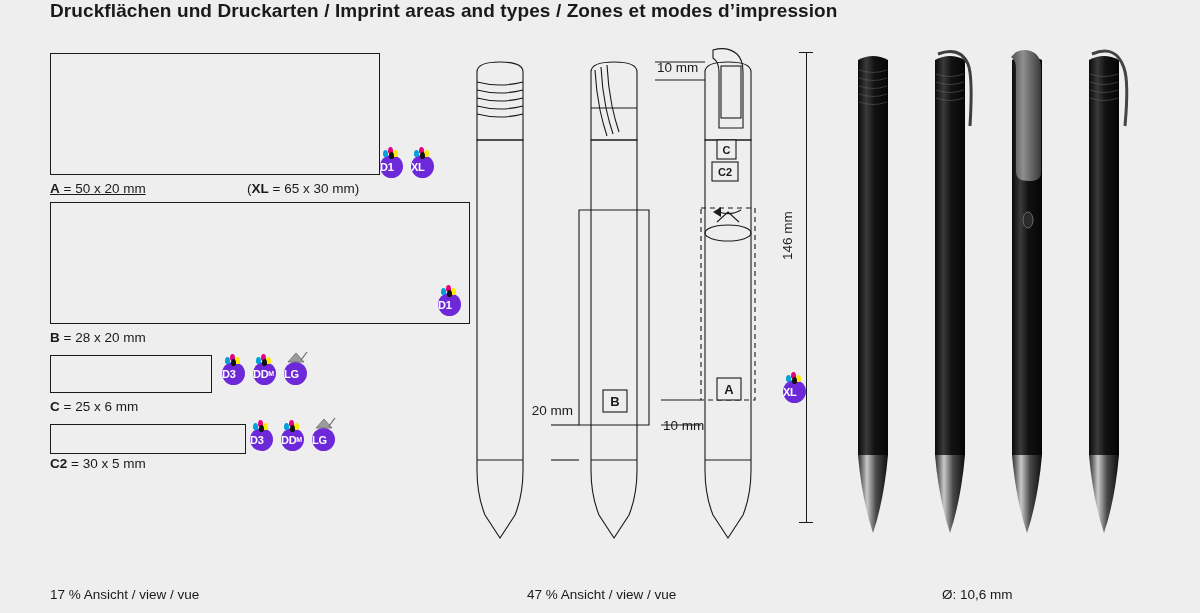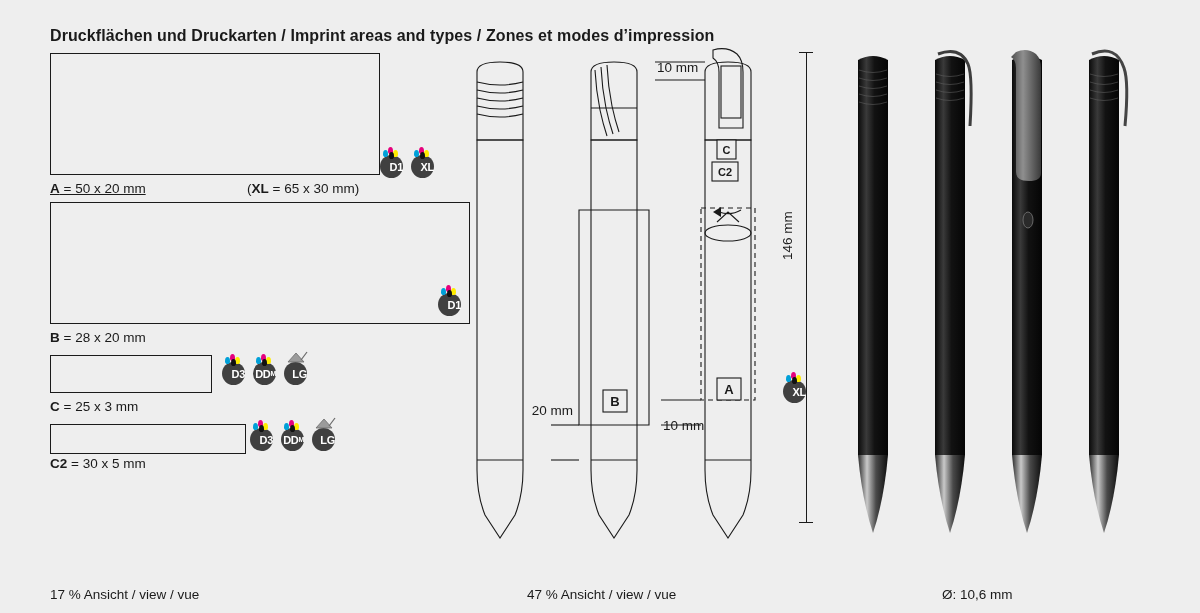--- a/index.html
+++ b/index.html
@@ -8,41 +8,41 @@
     background:#eeeeee;
     font-family:"Liberation Sans", sans-serif;
     color:#1a1a1a;
     position:relative;
     overflow:hidden;
   }
   .canvas{position:absolute;left:0;top:0;width:1200px;height:613px;}
   .abs{position:absolute;}
 
   .title{
-    left:50px;top:27px;
-    font-size:16px;font-weight:bold;letter-spacing:0.1px;
+    left:50px;top:0;
+    font-size:19px;font-weight:bold;letter-spacing:0.1px;
   }
 
   
   .box{
     border:1px solid #1a1a1a;
     background:#eeeeee;
     box-sizing:border-box;
   }
   .caption{font-size:13.5px;white-space:nowrap;}
   .caption b{font-weight:bold;}
 
   
   .badge{
     position:absolute;
     width:23px;height:23px;border-radius:50%;
-    background:#404040;
+    background:#6d28d9;
     color:#ffffff;
     font-size:11px;font-weight:bold;
-    display:flex;align-items:center;justify-content:flex-end;
+    display:flex;align-items:center;justify-content:flex-start;
     letter-spacing:-0.3px;
   }
   .badge .sup{font-size:7px;vertical-align:super;font-weight:bold;}
   .drops{position:absolute;top:-9px;left:1px;width:22px;height:12px;}
   .drop{position:absolute;width:5px;height:7px;border-radius:50% 50% 50% 50%/60% 60% 40% 40%;}
   .d-c{background:#00a0d8;}
   .d-m{background:#e5007d;}
   .d-y{background:#ffec00;}
   .d-k{background:#111111;}
   .pad{position:absolute;top:-11px;left:0px;width:24px;height:14px;}
@@ -135,21 +135,21 @@
     <div class="badge" style="left:62px;top:0px;">
       <svg class="pad" viewBox="0 0 24 14" width="24" height="14">
         <path d="M4 11 L20 11 L12 2 Z" fill="#9b9b9b" stroke="#6b6b6b" stroke-width="0.8"></path>
         <path d="M17 9 L23 1" stroke="#6b6b6b" stroke-width="1.2" fill="none"></path>
       </svg>
       <span>LG</span>
     </div>
   </div>
 
   <div class="abs caption" style="left:50px;top:399px;">
-    <b>C</b><span> = 25 x 3 mm</span>
+    <b>C</b><span> = 25 x 6 mm</span>
   </div>
 
   <div class="abs box" style="left:50px;top:424px;width:196px;height:30px;"></div>
 
   <div class="abs" style="left:250px;top:428px;width:110px;height:30px;">
     <div class="badge" style="left:0px;top:0px;">
       <div class="drops">
         <div class="drop d-c" style="left:2px;top:4px;"></div>
         <div class="drop d-m" style="left:7px;top:1px;"></div>
         <div class="drop d-y" style="left:12px;top:4px;"></div>

